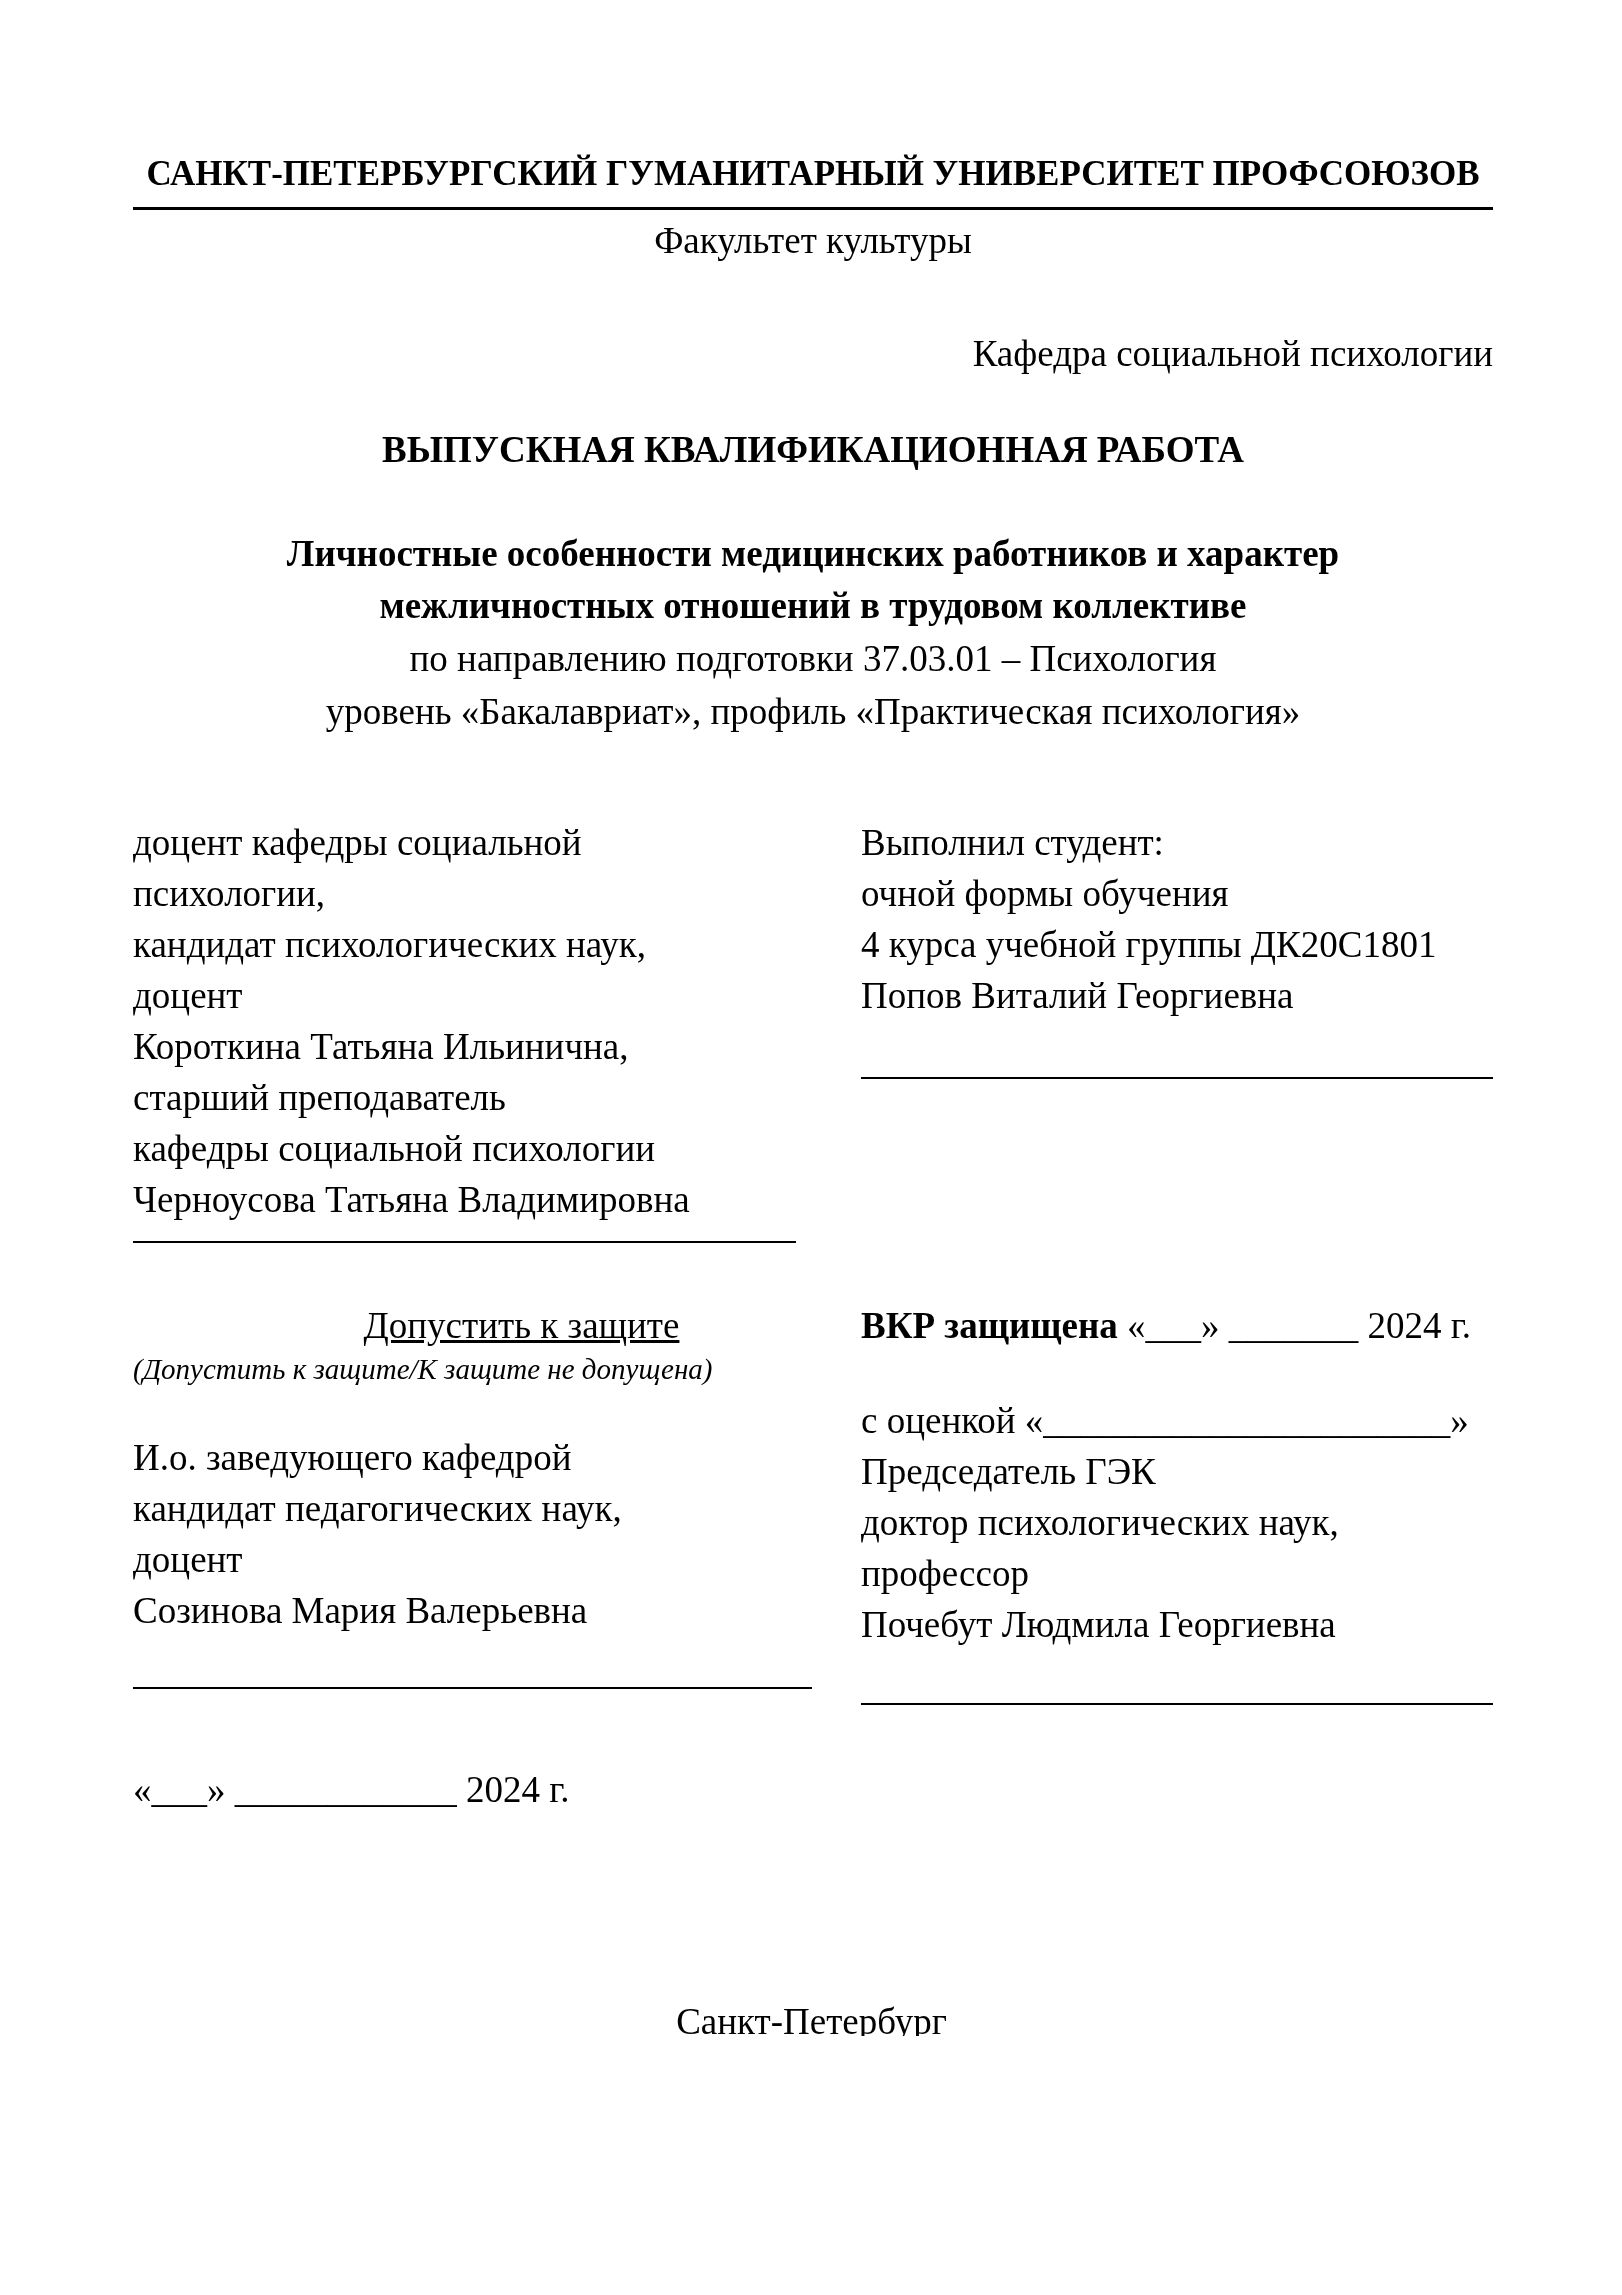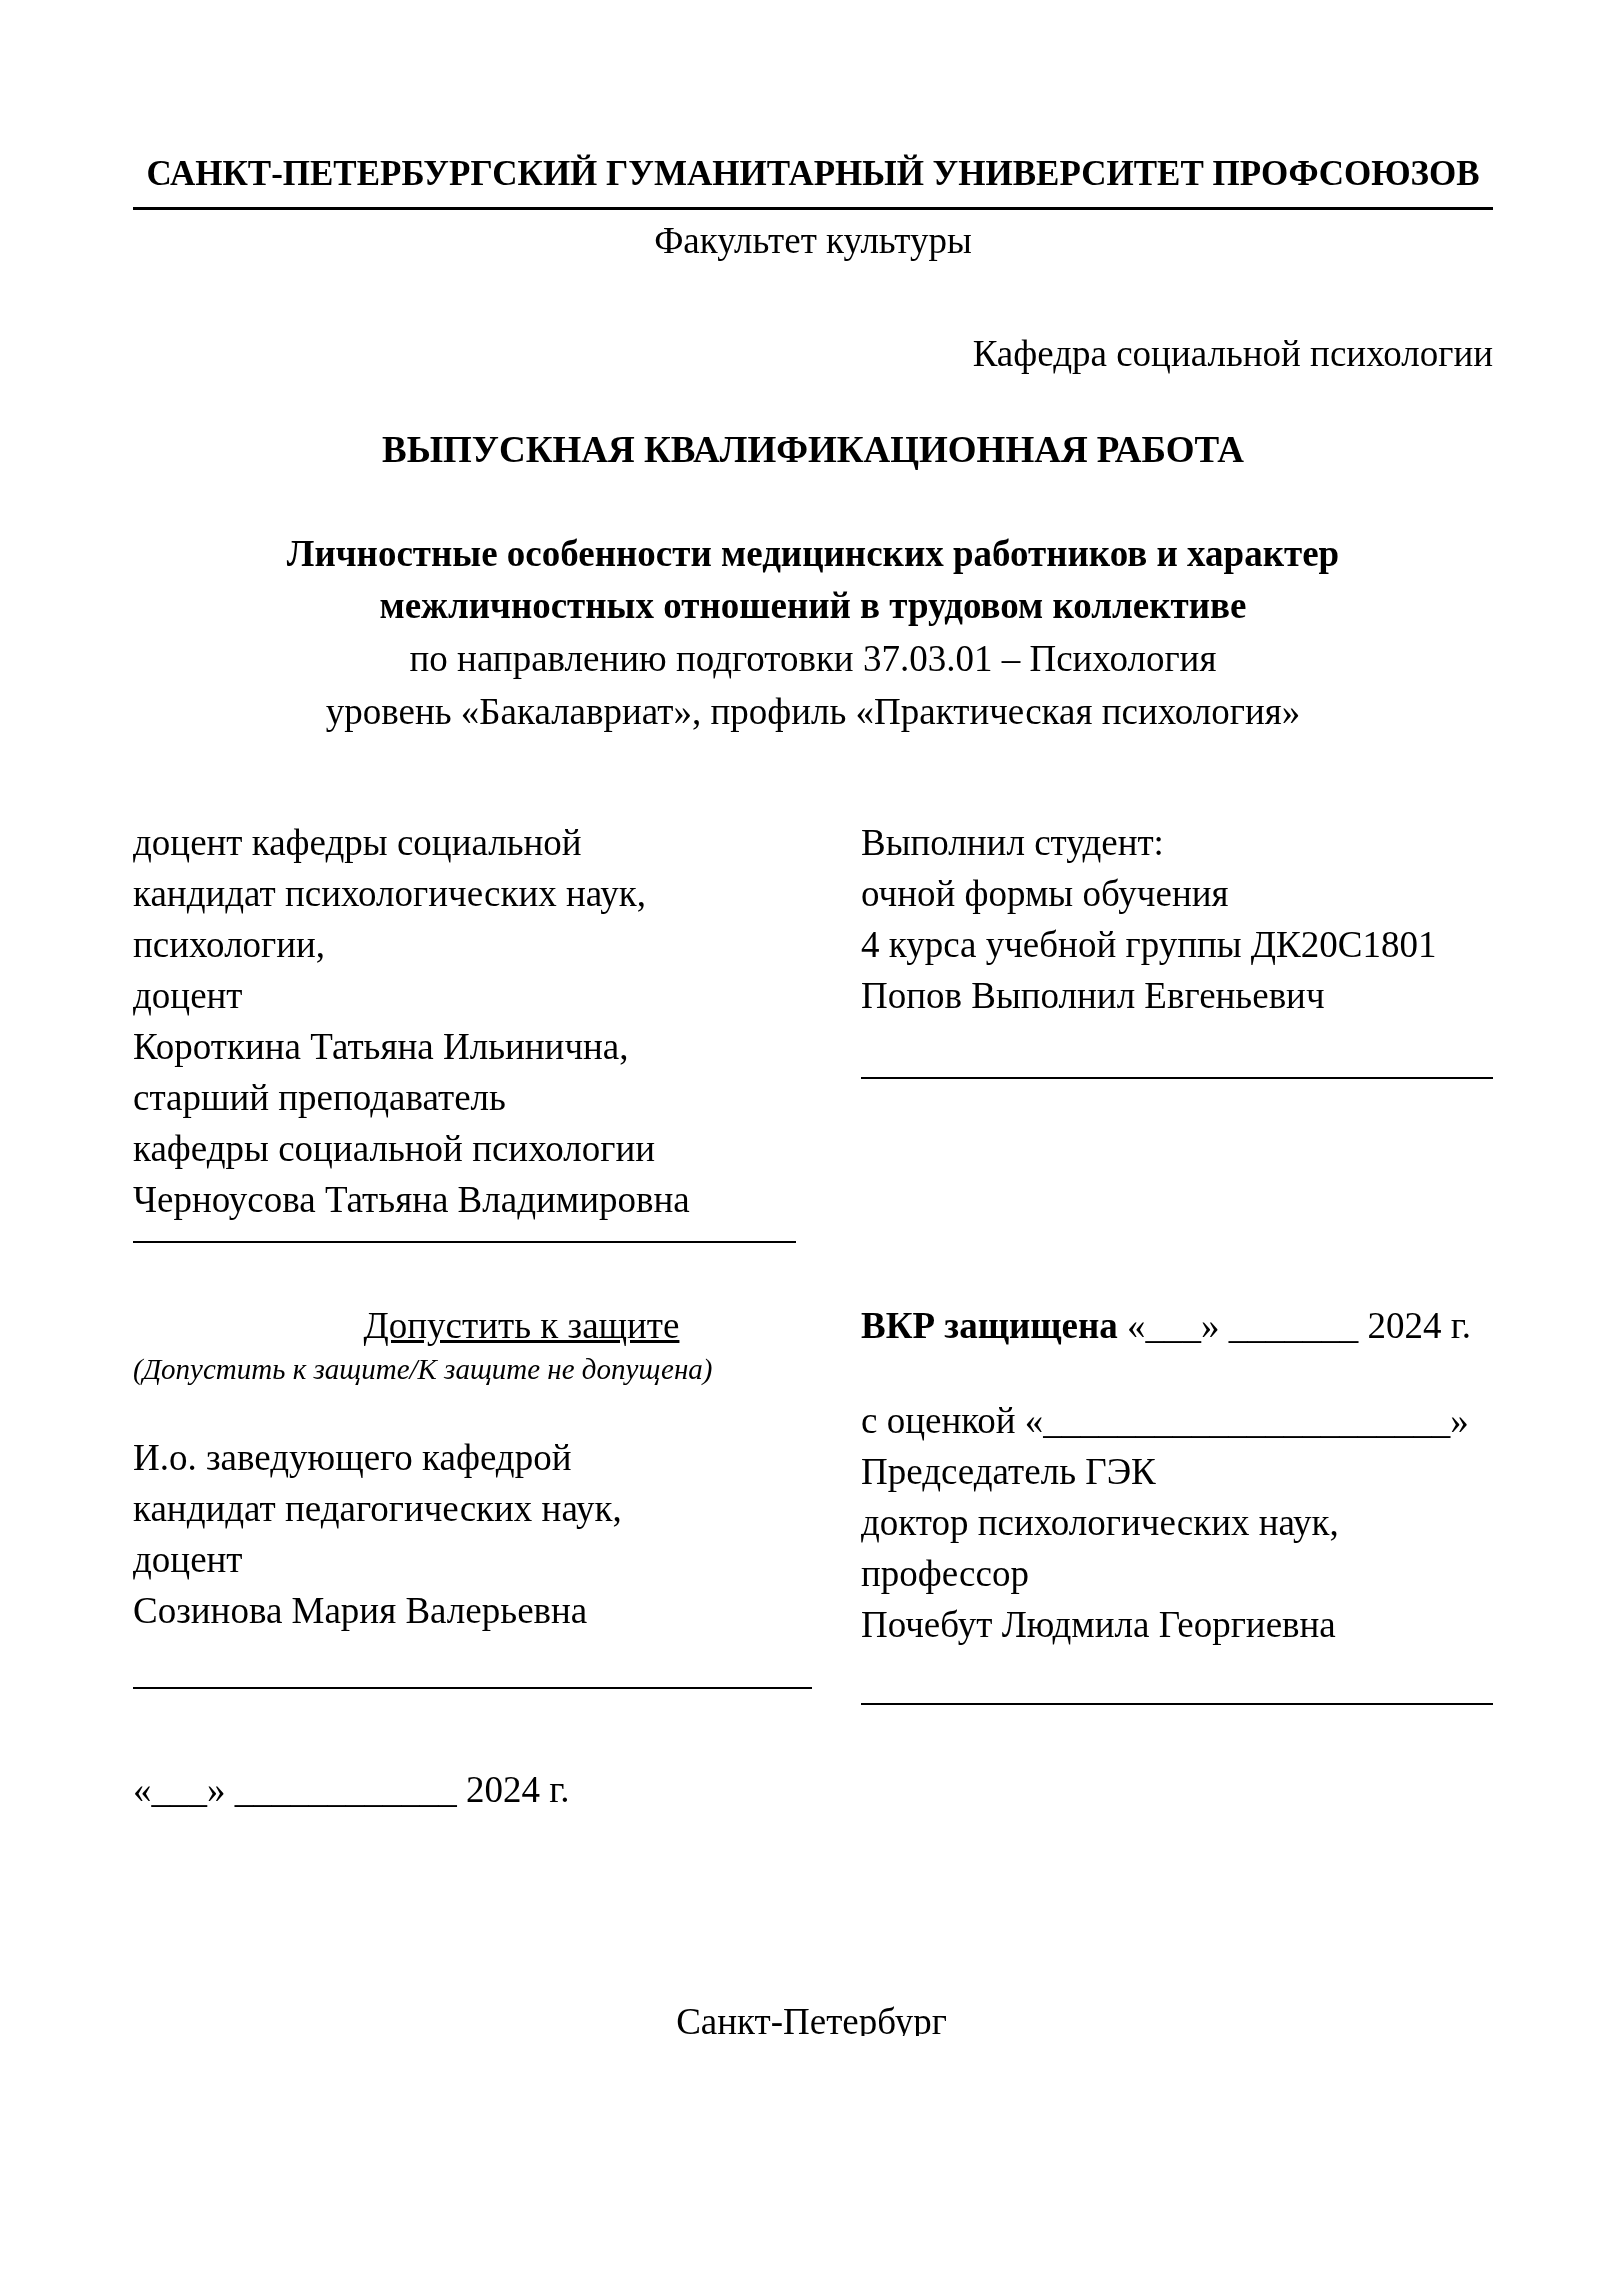--- a/index.html
+++ b/index.html
@@ -74,34 +74,34 @@
     <div>межличностных отношений в трудовом коллективе</div>
   </div>
   <div class="program-block">
     <div>по направлению подготовки 37.03.01 – Психология</div>
     <div>уровень «Бакалавриат», профиль «Практическая психология»</div>
   </div>
 
   <div class="cols row1">
     <div class="col-left">
       <div>доцент кафедры социальной</div>
+      <div>психологии,</div>
       <div>кандидат психологических наук,</div>
-      <div>психологии,</div>
       <div>доцент</div>
       <div>Короткина Татьяна Ильинична,</div>
       <div>старший преподаватель</div>
       <div>кафедры социальной психологии</div>
       <div>Черноусова Татьяна Владимировна</div>
       <div class="sig-line sig-left1"></div>
     </div>
     <div class="col-right">
       <div>Выполнил студент:</div>
       <div>очной формы обучения</div>
       <div>4 курса учебной группы ДК20С1801</div>
-      <div>Попов Выполнил Евгеньевич</div>
+      <div>Попов Виталий Георгиевна</div>
       <div class="sig-line sig-right1"></div>
     </div>
   </div>
 
   <div class="cols row2">
     <div class="col-left">
       <div class="admit-title">Допустить к защите</div>
       <div class="admit-note">(Допустить к защите/К защите не допущена)</div>
       <div class="admit-lines">
         <div>И.о. заведующего кафедрой</div>

